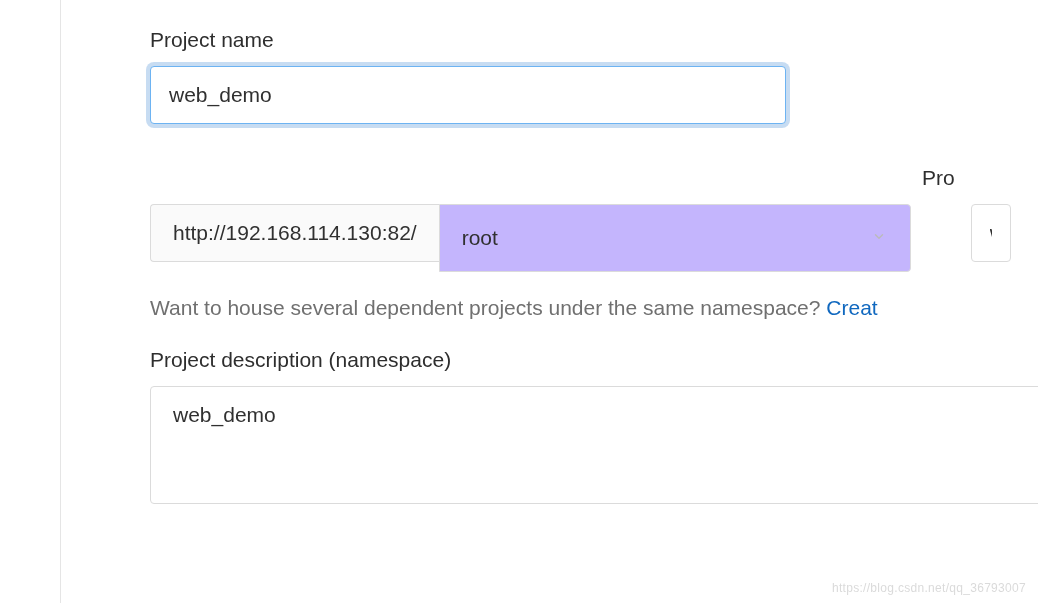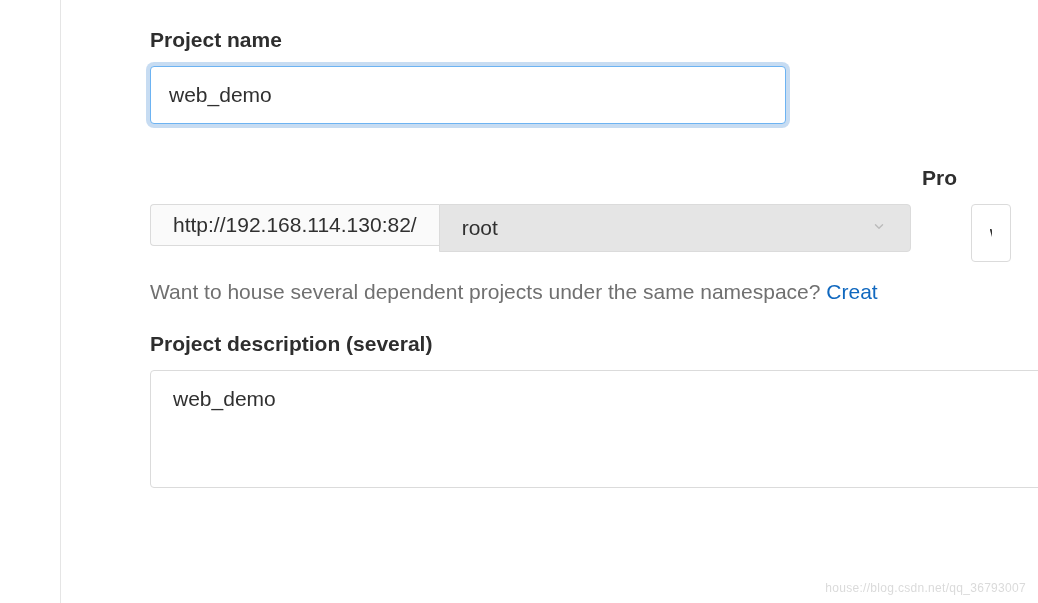--- a/index.html
+++ b/index.html
@@ -21,21 +21,21 @@
       padding: 0 0 0 89px;
       border-left: 1px solid #e5e5e5;
       margin-left: 60px;
       height: 100%;
     }
     .form-group {
       margin-bottom: 20px;
     }
     .form-label {
       display: block;
-      font-weight: 700;
+      font-weight: 400;
       color: #2e2e2e;
       font-size: 21px;
       margin-bottom: 14px;
       padding-top: 30px;
     }
     .text-input {
       width: 636px;
       height: 58px;
       padding: 10px 18px;
       font-size: 21px;
@@ -54,39 +54,39 @@
       display: flex;
       align-items: flex-start;
       gap: 0;
     }
     .url-group {
       flex: 0 0 auto;
     }
     .url-prefix {
       display: inline-flex;
       align-items: center;
-      height: 42px;
+      height: 58px;
       padding: 0 22px;
       font-size: 21px;
       color: #303030;
       background: #fafafa;
       border: 1px solid #dbdbdb;
       border-right: none;
       border-radius: 4px 0 0 4px;
     }
     .namespace-select {
       position: relative;
       display: inline-flex;
       align-items: center;
       width: 472px;
-      height: 48px;
+      height: 68px;
       padding: 0 22px;
       font-size: 21px;
       color: #303030;
-      background: #e5e5e5;
+      background: #c4b5fd;
       border: 1px solid #dbdbdb;
       border-radius: 0 4px 4px 0;
       cursor: pointer;
     }
     .chevron-down {
       position: absolute;
       right: 22px;
       top: 50%;
       transform: translateY(-50%);
     }
@@ -105,21 +105,21 @@
       color: #303030;
       background: #ffffff;
       border: 1px solid #dbdbdb;
       border-radius: 4px;
       outline: none;
       font-family: inherit;
     }
     .hint-text {
       font-size: 21px;
       color: #707070;
-      margin-top: 14px;
+      margin-top: 20px;
       line-height: 1.5;
     }
     .hint-link {
       color: #1068bf;
       text-decoration: none;
       cursor: pointer;
     }
     .textarea {
       width: 948px;
       height: 118px;
@@ -178,19 +178,19 @@
       <div class="slug-group">
         <input type="text" class="slug-input" style="width: 40px;" value="w">
       </div>
     </div>
     <div class="hint-text">
       <span>Want to house several dependent projects under the same namespace? </span><a class="hint-link">Creat</a>
     </div>
   </div>
 
   <div class="form-group">
-    <label class="form-label" style="padding-top:24px;">Project description (several)</label>
+    <label class="form-label" style="padding-top:24px;">Project description (namespace)</label>
     <textarea class="textarea" style="">web_demo</textarea>
   </div>
 
 </div>
 
-<div class="watermark">house://blog.csdn.net/qq_36793007</div>
+<div class="watermark">https://blog.csdn.net/qq_36793007</div>
 
 </body></html>

